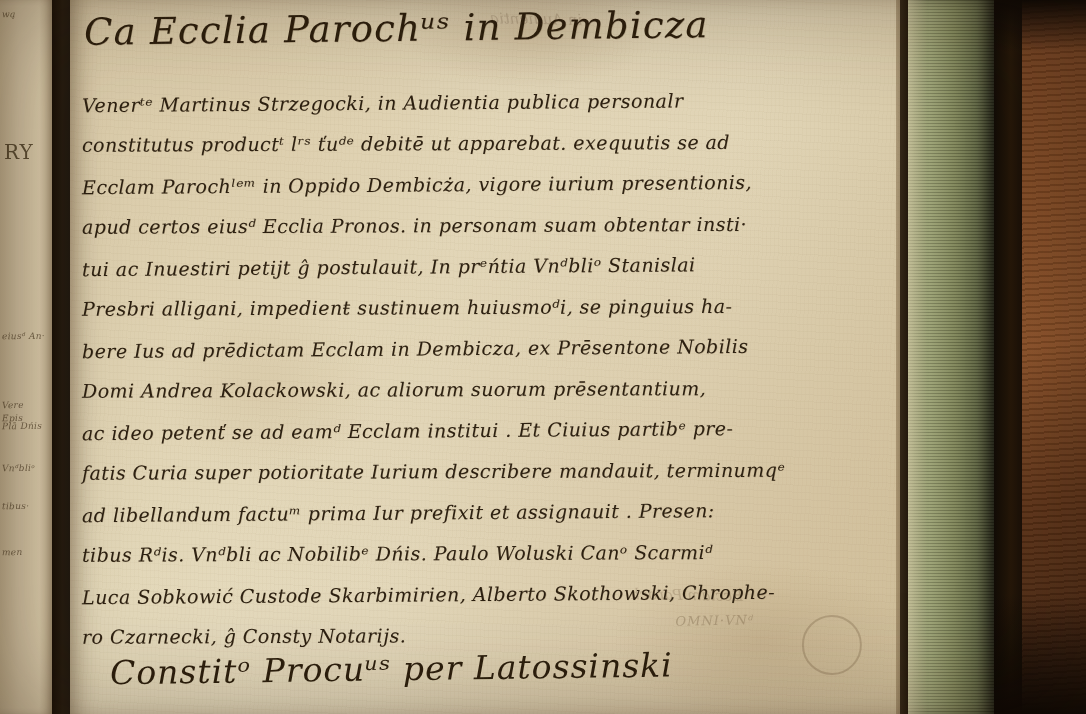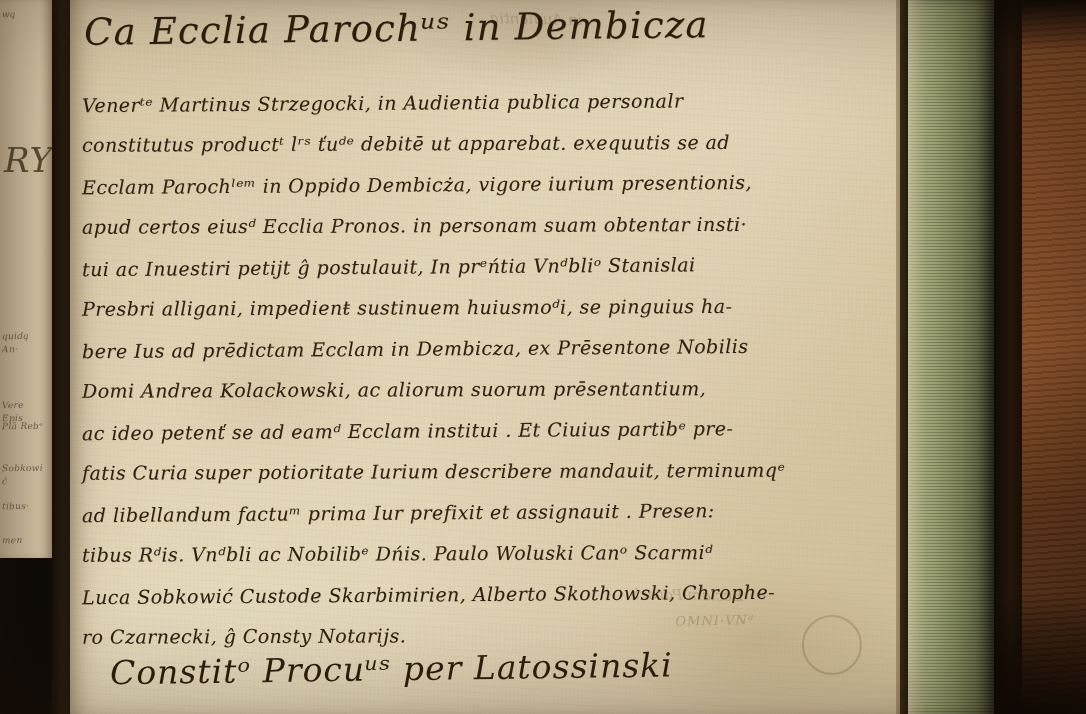--- a/index.html
+++ b/index.html
@@ -13,21 +13,21 @@
     height: 714px;
     overflow: hidden;
     font-family: "DejaVu Serif", serif;
     background: #0d0a07;
   }
 
   
   .left-page {
     position: absolute;
     left: 0; top: 0;
-    width: 52px; height: 558px;
+    width: 52px; height: 714px;
     background: linear-gradient(90deg, #b9a887 0%, #cbbb9c 35%, #d6c7a7 75%, #c3b292 100%);
     box-shadow: inset -6px 0 10px -4px rgba(60,40,20,0.45);
     overflow: hidden;
   }
   .left-page .marginalia {
     position: absolute;
     left: 2px;
     width: 46px;
     color: #4a3a23;
     font-style: italic;
@@ -35,24 +35,23 @@
     line-height: 1.45;
     opacity: 0.72;
     letter-spacing: 0.3px;
     transform: rotate(-0.6deg);
     word-break: break-word;
   }
   .left-page .big-initial {
     position: absolute;
     left: 4px;
     top: 140px;
-    font-size: 34px;
+    font-size: 20px;
     color: #3e3018;
     opacity: 0.8;
-    font-style: italic;
     letter-spacing: 1px;
   }
 
   
   .gutter {
     position: absolute;
     left: 52px; top: 0;
     width: 26px; height: 714px;
     background: linear-gradient(90deg, rgba(30,18,6,0.65) 0%, rgba(80,58,30,0.35) 40%, rgba(150,125,90,0.10) 100%);
   }
@@ -227,26 +226,26 @@
   }
 </style>
 </head>
 <body>
 
 <div class="page">
 
   <div class="left-page">
     <div class="marginalia" style="top:8px">wą</div>
     <div class="big-initial">RY</div>
-    <div class="marginalia" style="top:330px">quidą An·</div>
+    <div class="marginalia" style="top:330px">eiusᵈ An·</div>
     <div class="marginalia" style="top:399px">Vere Epis</div>
-    <div class="marginalia" style="top:420px">Plā Rebᵉ</div>
-    <div class="marginalia" style="top:462px">Sobkowić</div>
+    <div class="marginalia" style="top:420px">Plā Dńis</div>
+    <div class="marginalia" style="top:462px">Vnᵈbliᵒ</div>
     <div class="marginalia" style="top:500px">tibus·</div>
-    <div class="marginalia" style="top:534px">men</div>
+    <div class="marginalia" style="top:546px">men</div>
   </div>
 
   <div class="gutter"></div>
 
   <div class="main-page">
     <div class="stain s1"></div>
     <div class="stain s2"></div>
     <div class="stain s3"></div>
 
     <div class="showthrough" style="left:420px; top:10px;">in Audientia</div>

